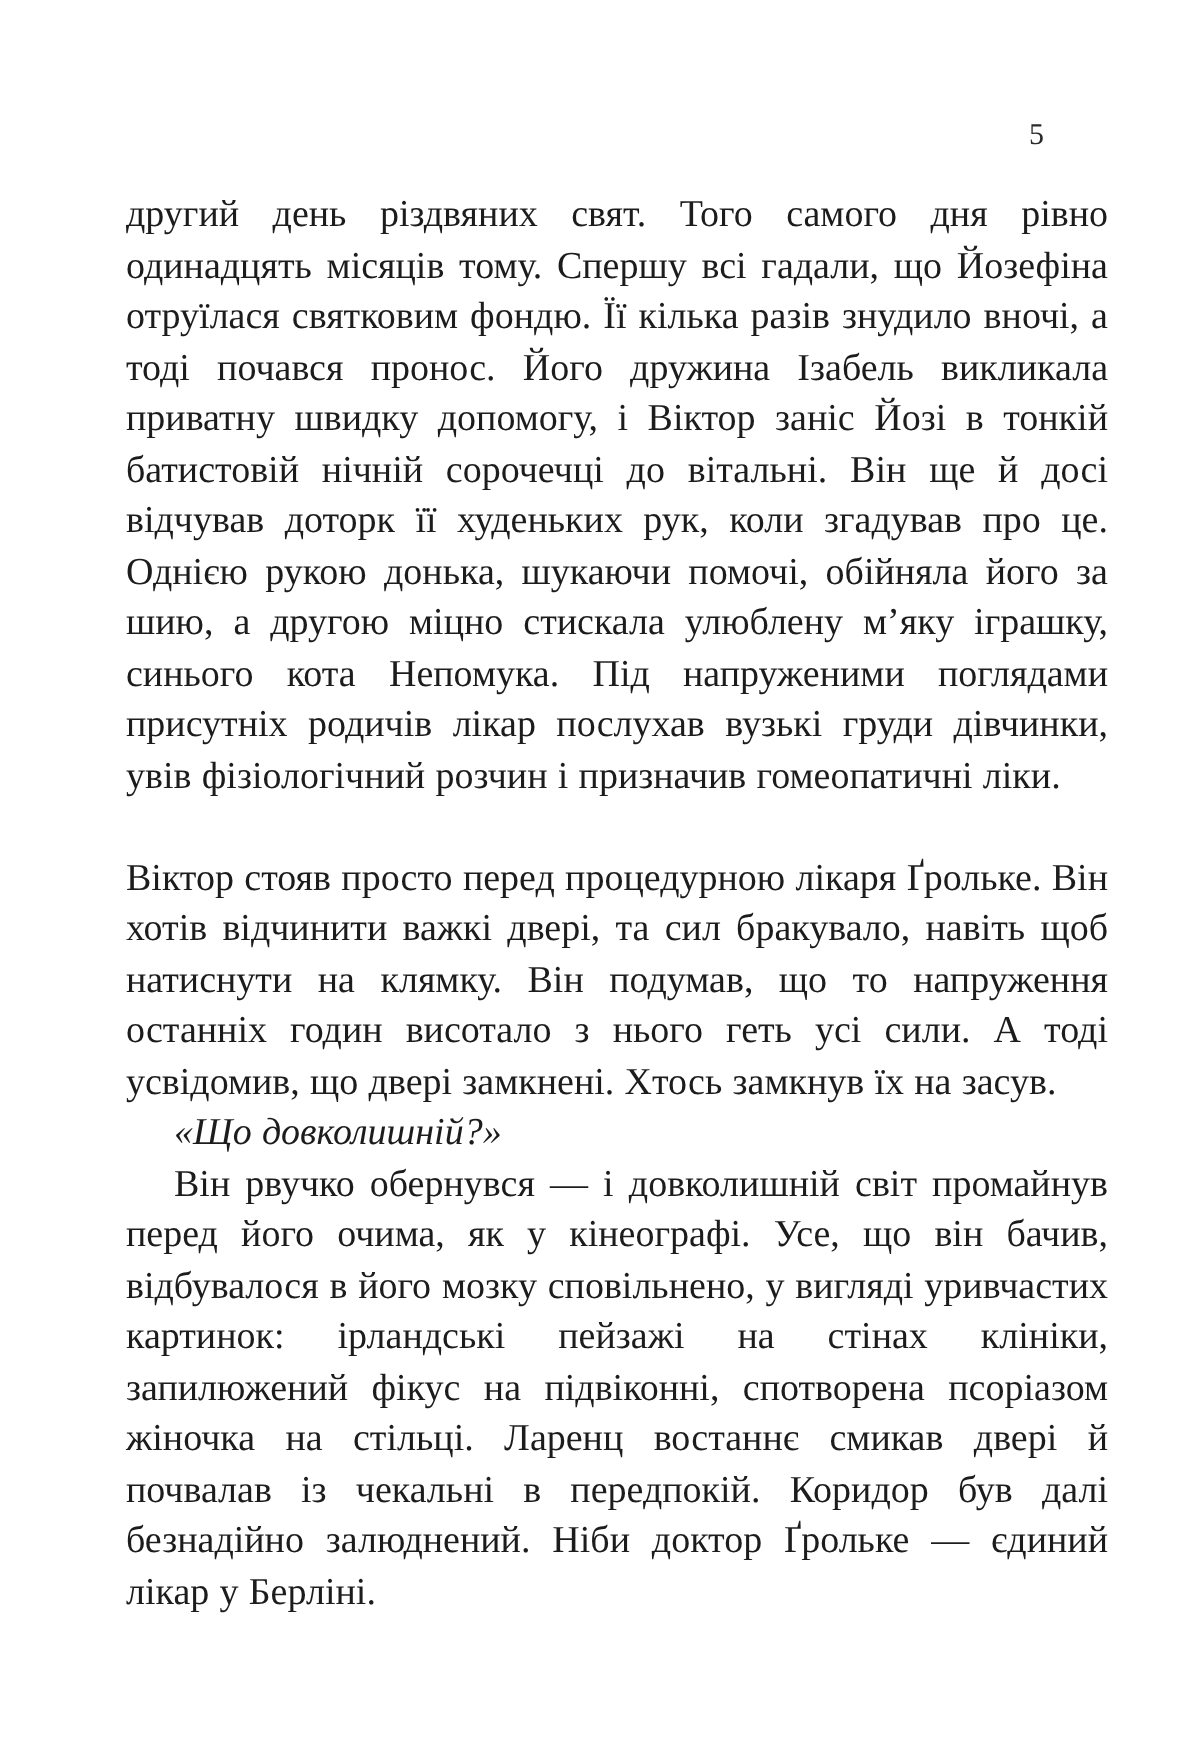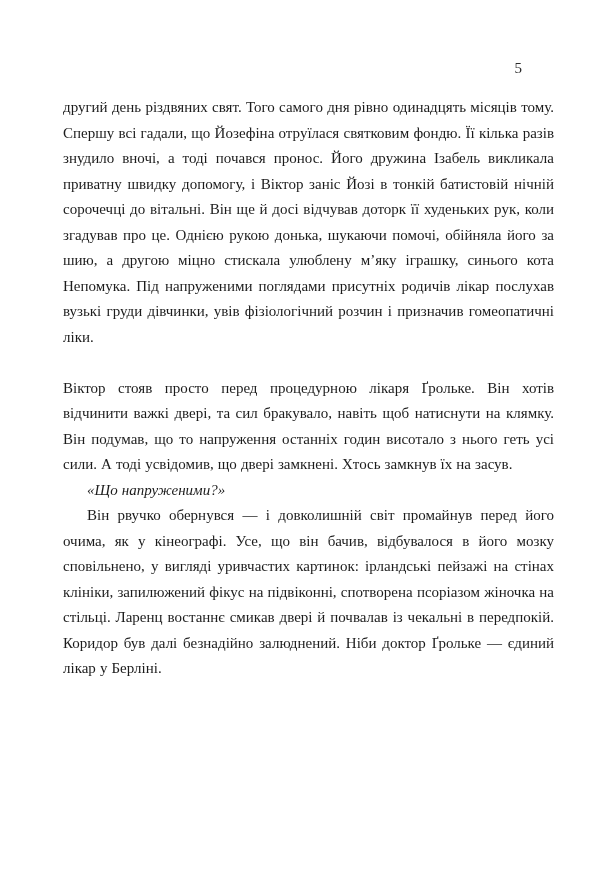--- a/index.html
+++ b/index.html
@@ -22,21 +22,21 @@
     right: 78px;
     font-size: 15px;
     color: #2a2a2a;
   }
   .text-block {
     position: absolute;
     top: 95px;
     left: 63px;
     right: 46px;
     text-align: justify;
-    font-size: 15px;
+    font-size: 19px;
     line-height: 25.5px;
     hyphens: auto;
     -webkit-hyphens: auto;
     word-spacing: 0.02em;
   }
   .para {
     margin: 0;
     padding: 0;
     text-indent: 0;
   }
@@ -52,16 +52,16 @@
 </style>
 </head>
 <body>
 
 <div class="page">
   <div class="page-number">5</div>
 
   <div class="text-block">
     <p class="para">другий день різдвяних свят. Того самого дня рівно одинадцять місяців тому. Спершу всі гадали, що Йозефіна отруїлася святковим фондю. Її кілька разів знудило вночі, а тоді почався пронос. Його дружина Ізабель викликала приватну швидку допомогу, і Віктор заніс Йозі в тонкій батистовій нічній сорочечці до вітальні. Він ще й досі відчував доторк її худеньких рук, коли згадував про це. Однією рукою донька, шукаючи помочі, обійняла його за шию, а другою міцно стискала улюблену м’яку іграшку, синього кота Непомука. Під напруженими поглядами присутніх родичів лікар послухав вузькі груди дівчинки, увів фізіологічний розчин і призначив гомеопатичні ліки.</p>
     <p class="para section-start">Віктор стояв просто перед процедурною лікаря Ґрольке. Він хотів відчинити важкі двері, та сил бракувало, навіть щоб натиснути на клямку. Він подумав, що то напруження останніх годин висотало з нього геть усі сили. А тоді усвідомив, що двері замкнені. Хтось замкнув їх на засув.</p>
-    <p class="para indent italic">«Що напруженими?»</p>
+    <p class="para indent italic">«Що довколишній?»</p>
     <p class="para indent">Він рвучко обернувся — і довколишній світ промайнув перед його очима, як у кінеографі. Усе, що він бачив, відбувалося в його мозку сповільнено, у вигляді уривчастих картинок: ірландські пейзажі на стінах клініки, запилюжений фікус на підвіконні, спотворена псоріазом жіночка на стільці. Ларенц востаннє смикав двері й почвалав із чекальні в передпокій. Коридор був далі безнадійно залюднений. Ніби доктор Ґрольке — єдиний лікар у Берліні.</p>
   </div>
 </div>
 
 </body></html>

